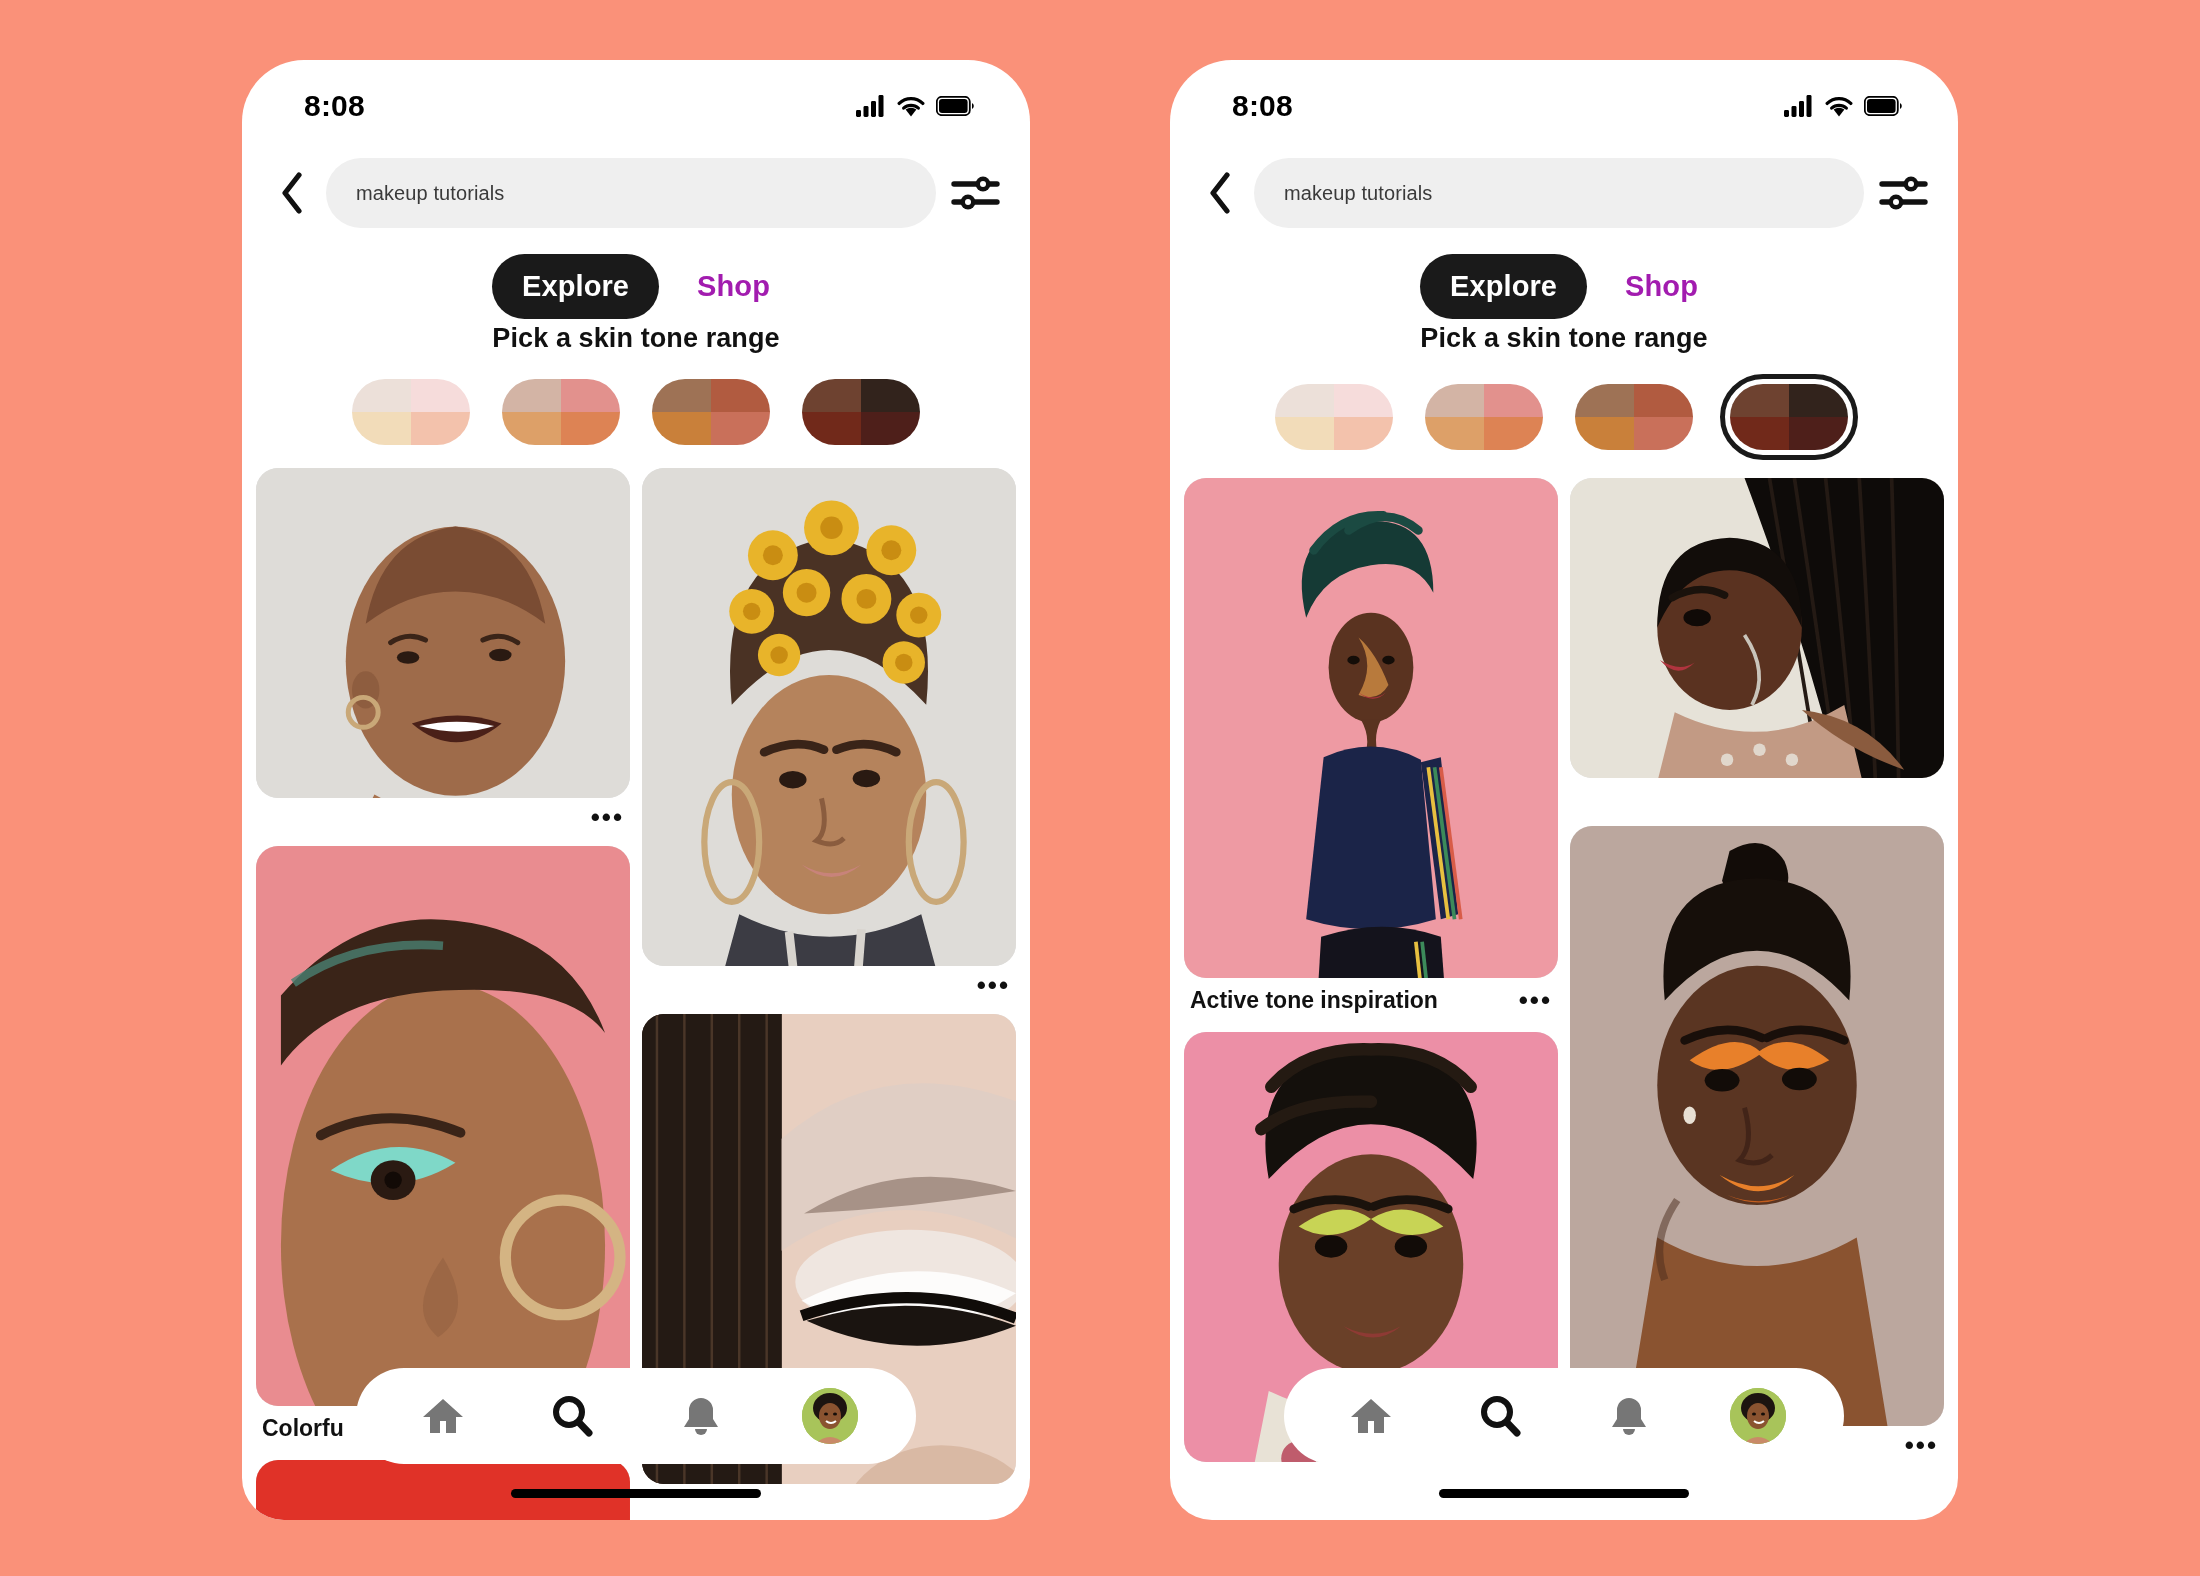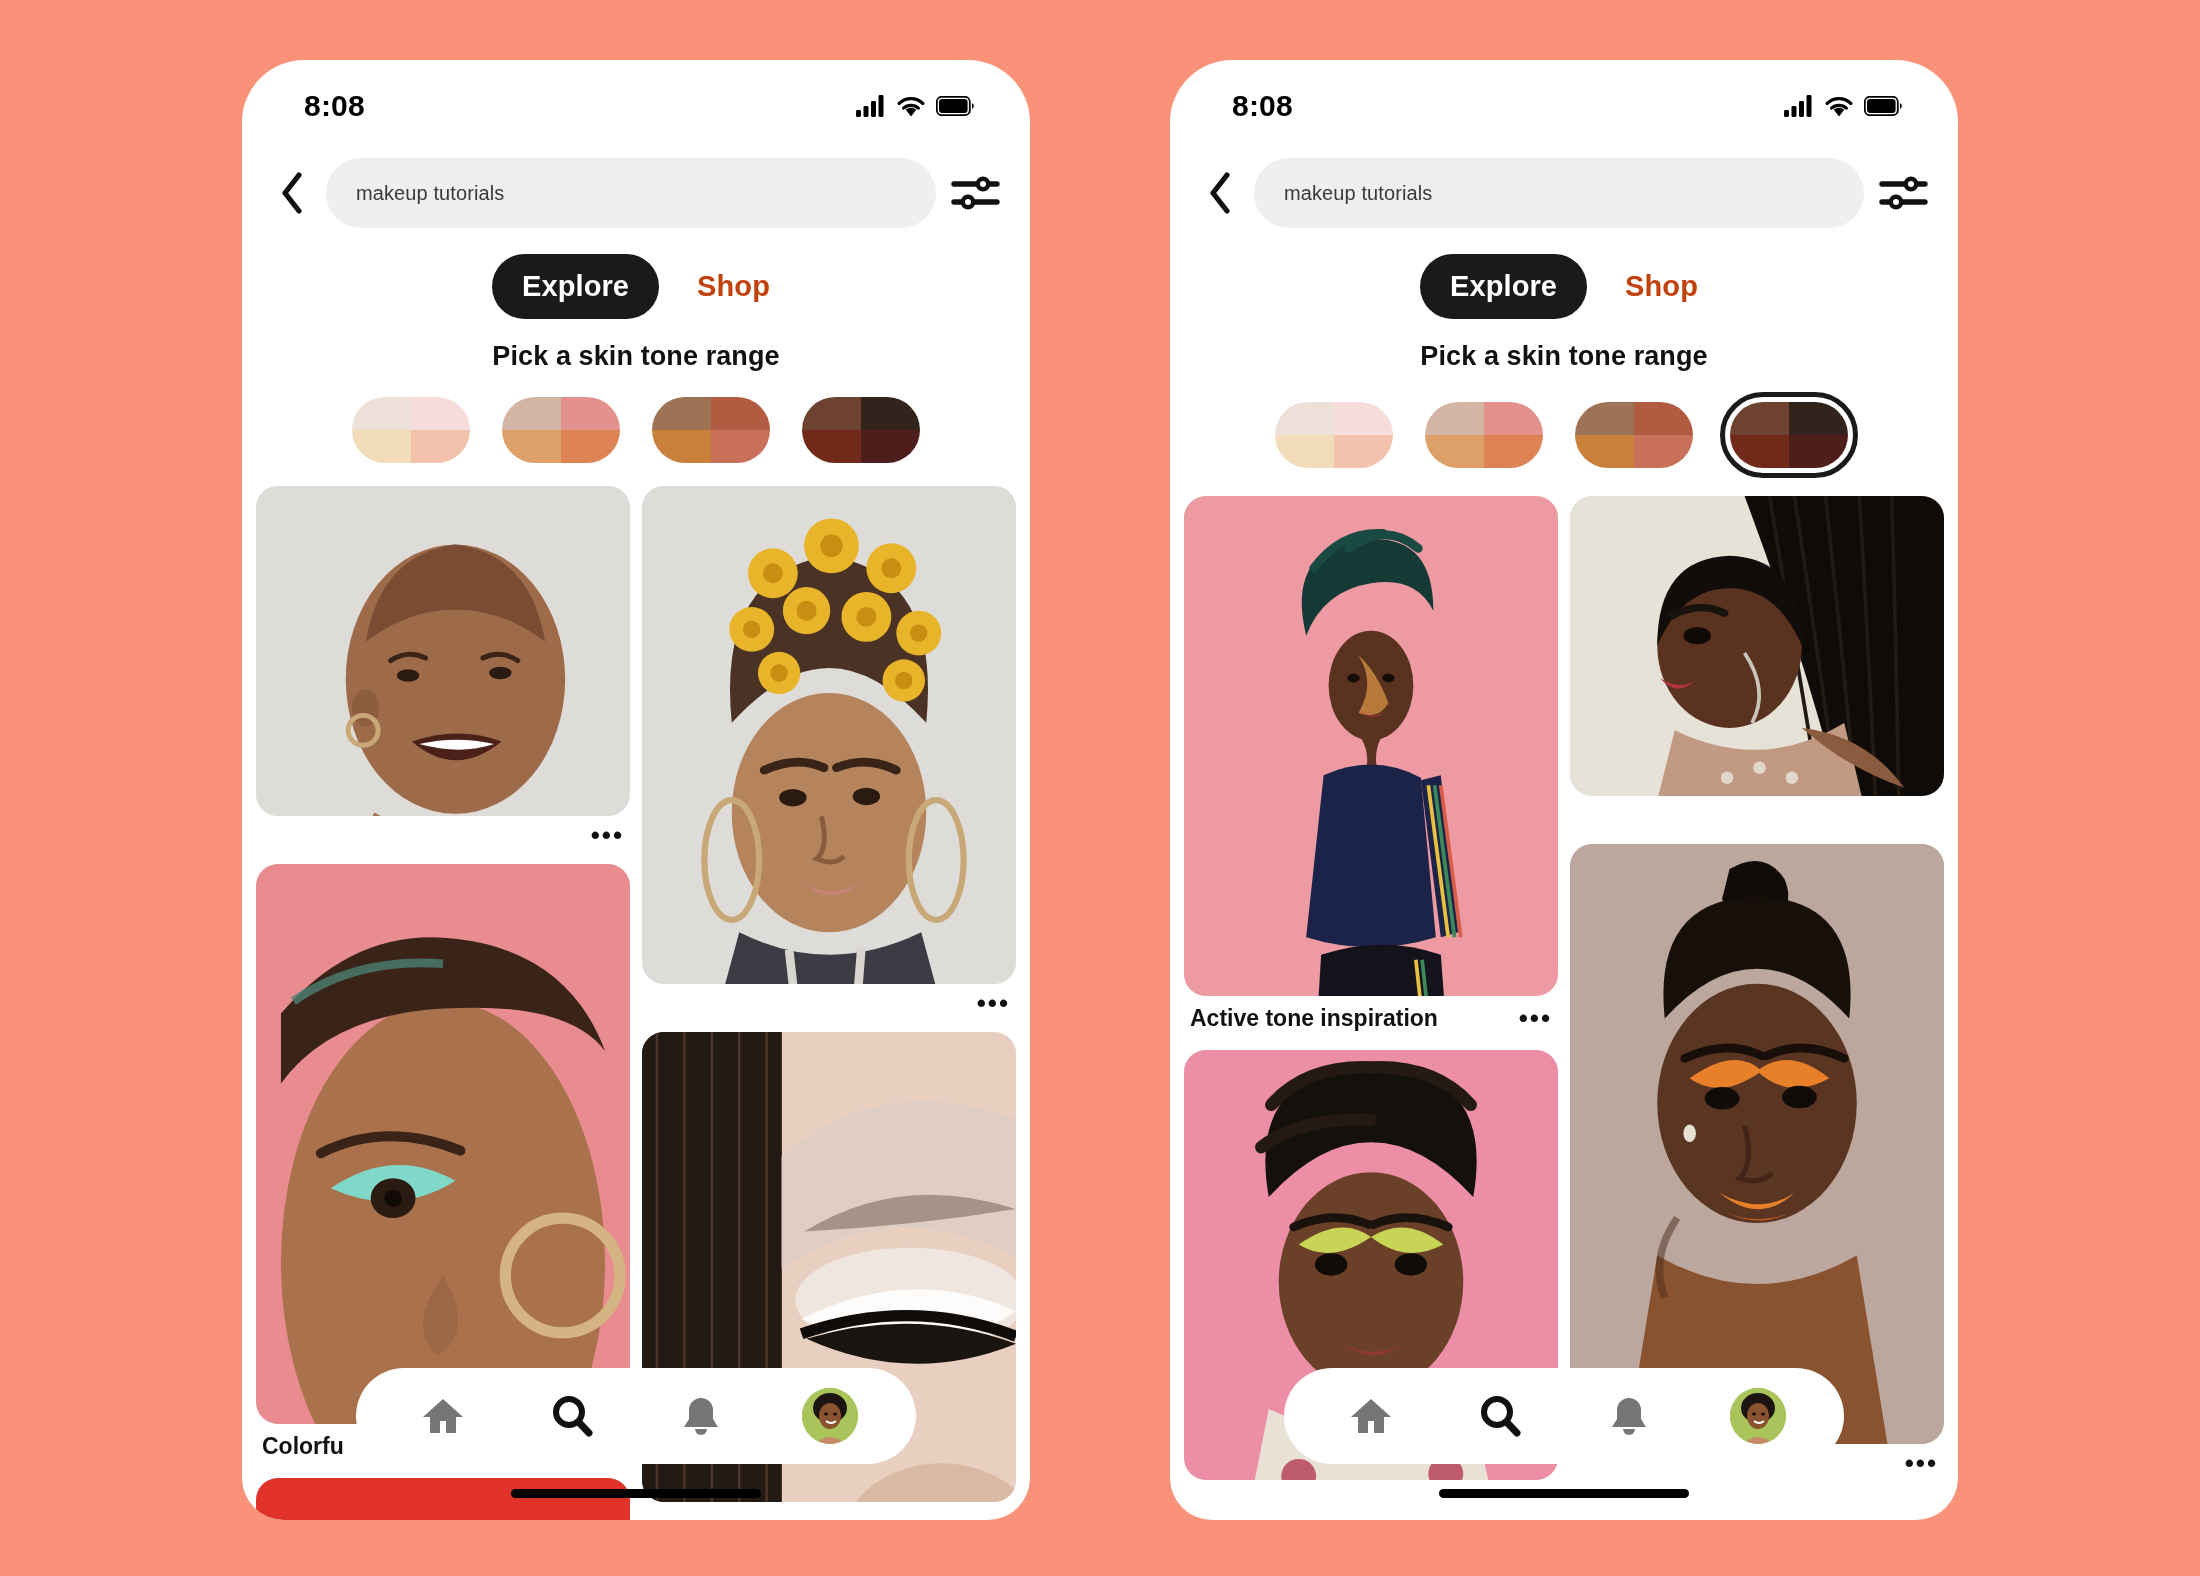--- a/index.html
+++ b/index.html
@@ -100,39 +100,39 @@
   .tabs {
     display: flex;
     align-items: center;
     justify-content: center;
     gap: 28px;
     margin-top: 26px;
   }
   .tab {
     font-size: 29px;
     font-weight: 700;
-    color: #c2410c;
+    color: #a21caf;
     padding: 16px 10px;
     cursor: pointer;
     letter-spacing: 0.1px;
   }
   .tab.active {
     background: #1a1a1a;
     color: #fff;
     border-radius: 40px;
     padding: 16px 30px;
   }
 
   
   .tone-heading {
     text-align: center;
     font-size: 27px;
     font-weight: 700;
     color: #111;
-    margin-top: 22px;
+    margin-top: 4px;
     letter-spacing: 0.1px;
   }
   .tone-row {
     display: flex;
     justify-content: center;
     align-items: center;
     gap: 22px;
     margin-top: 20px;
     padding: 0 16px;
   }

